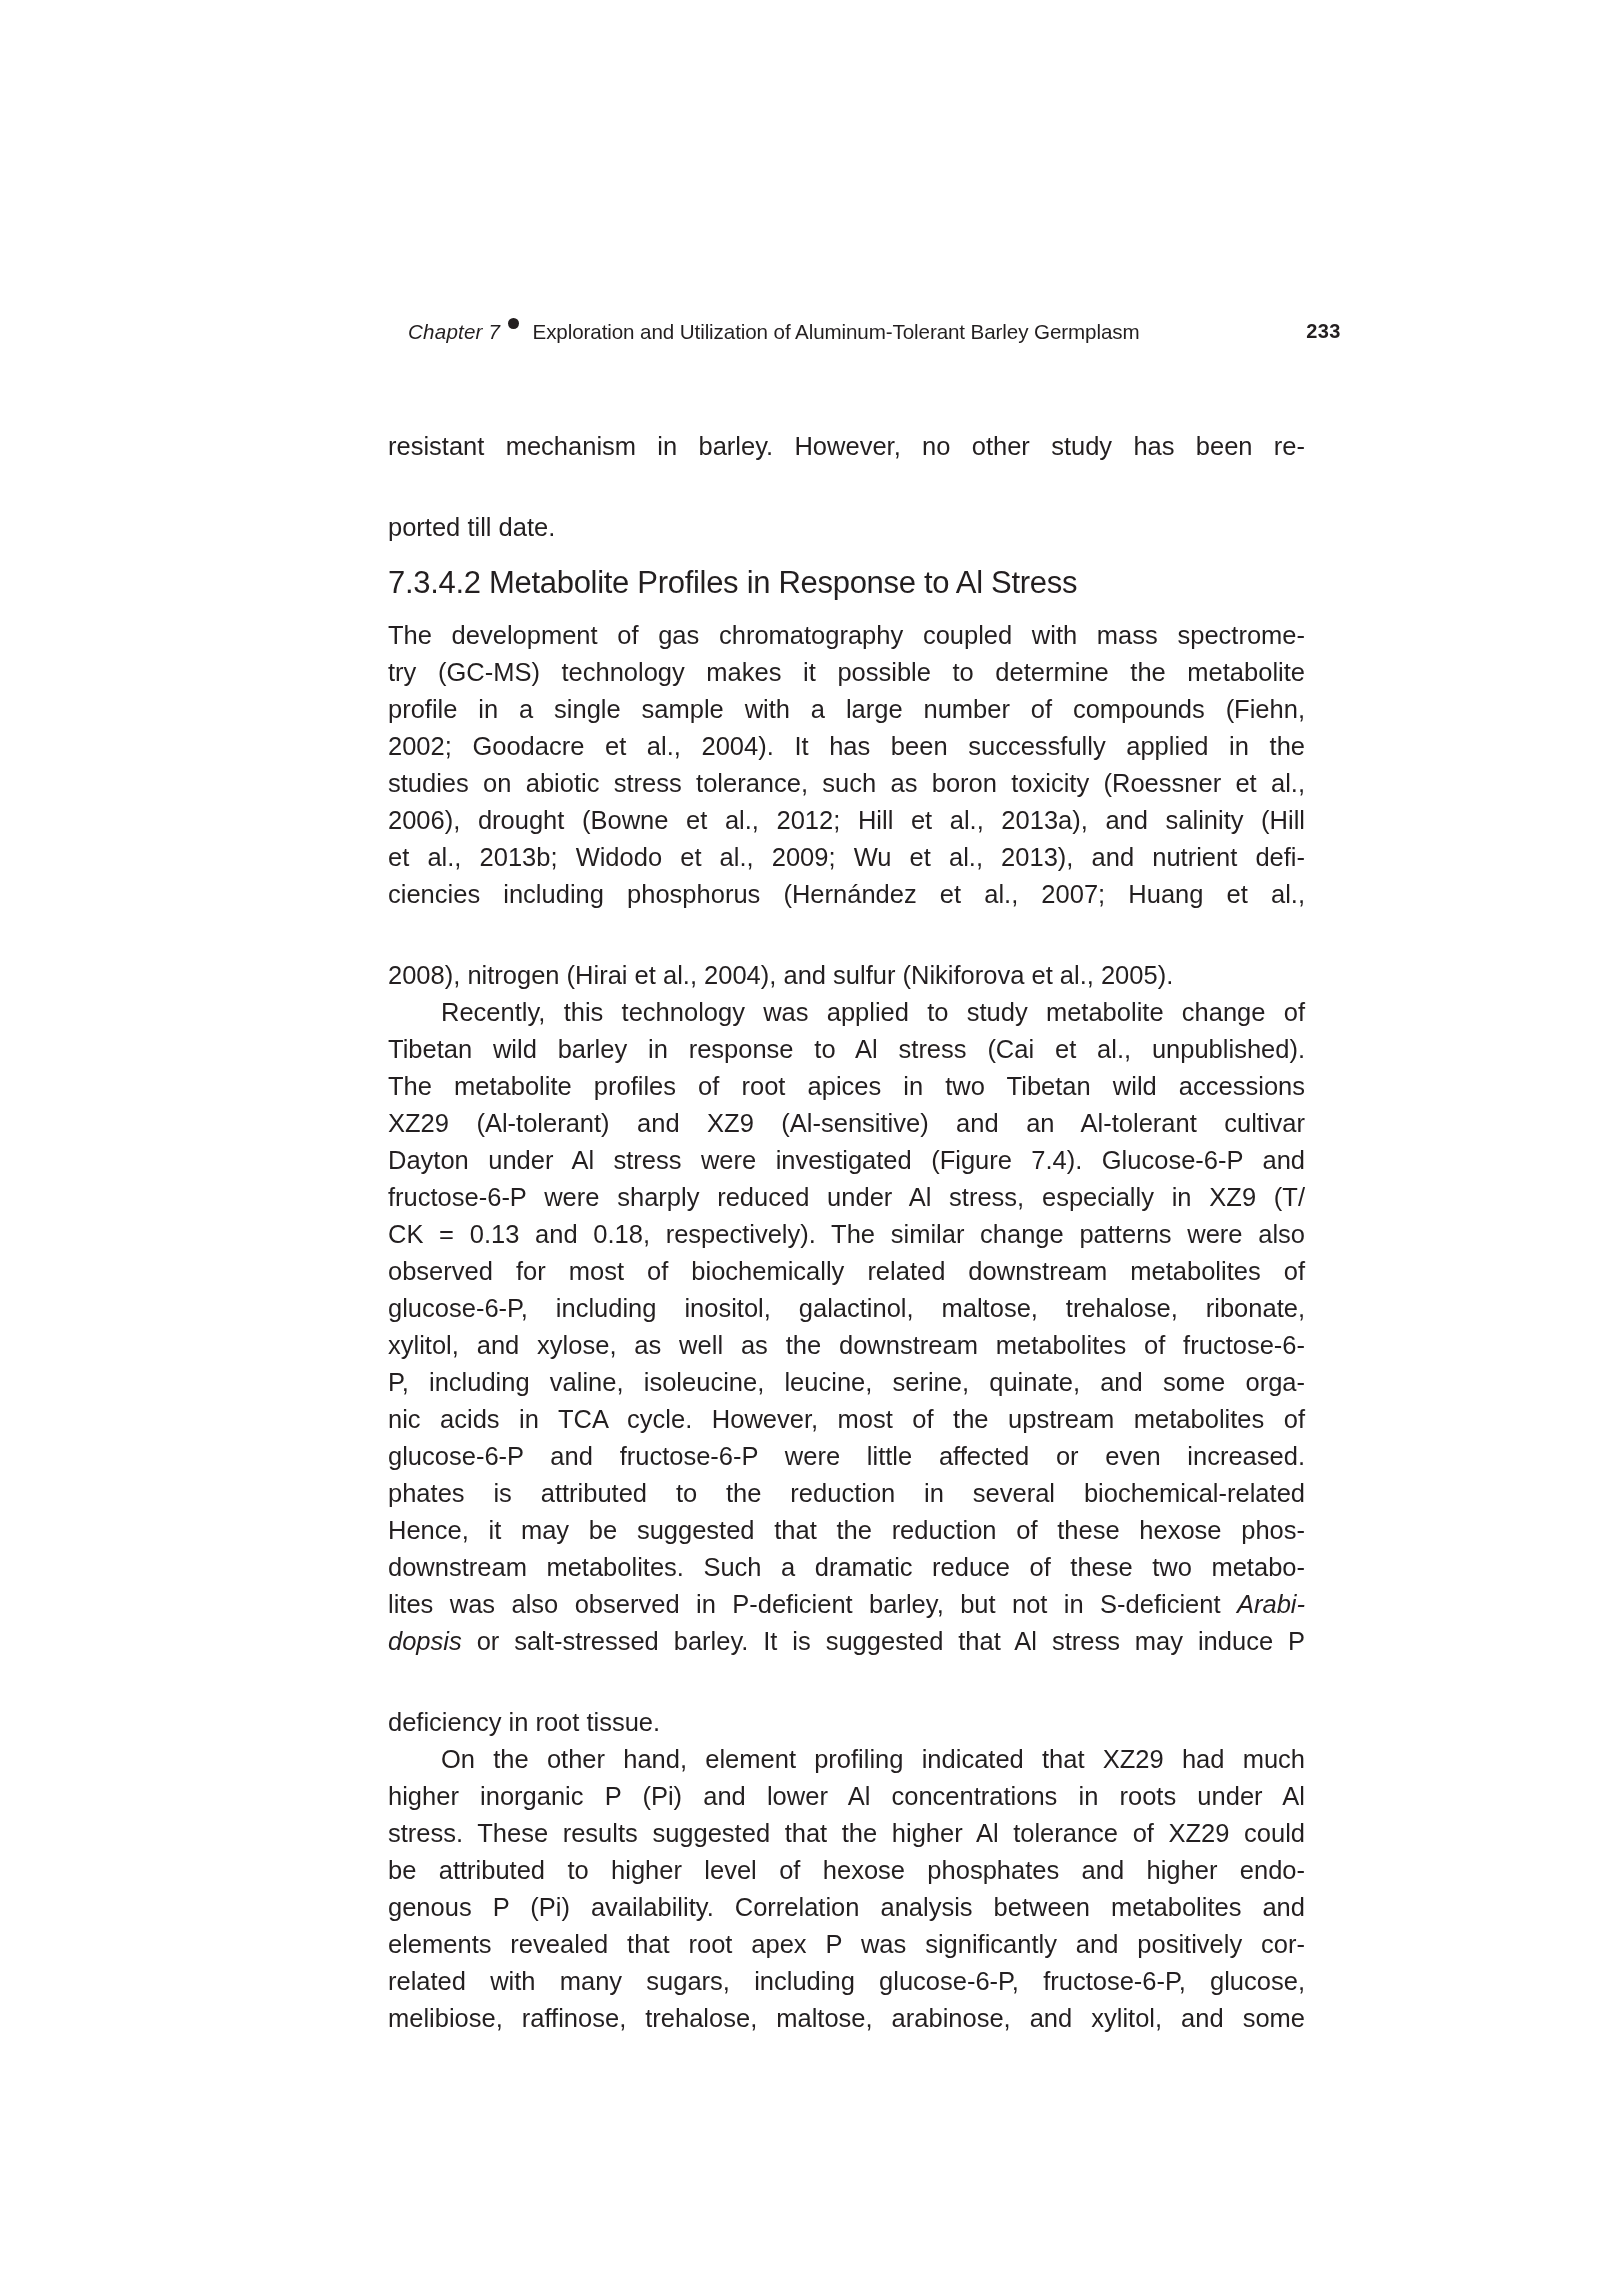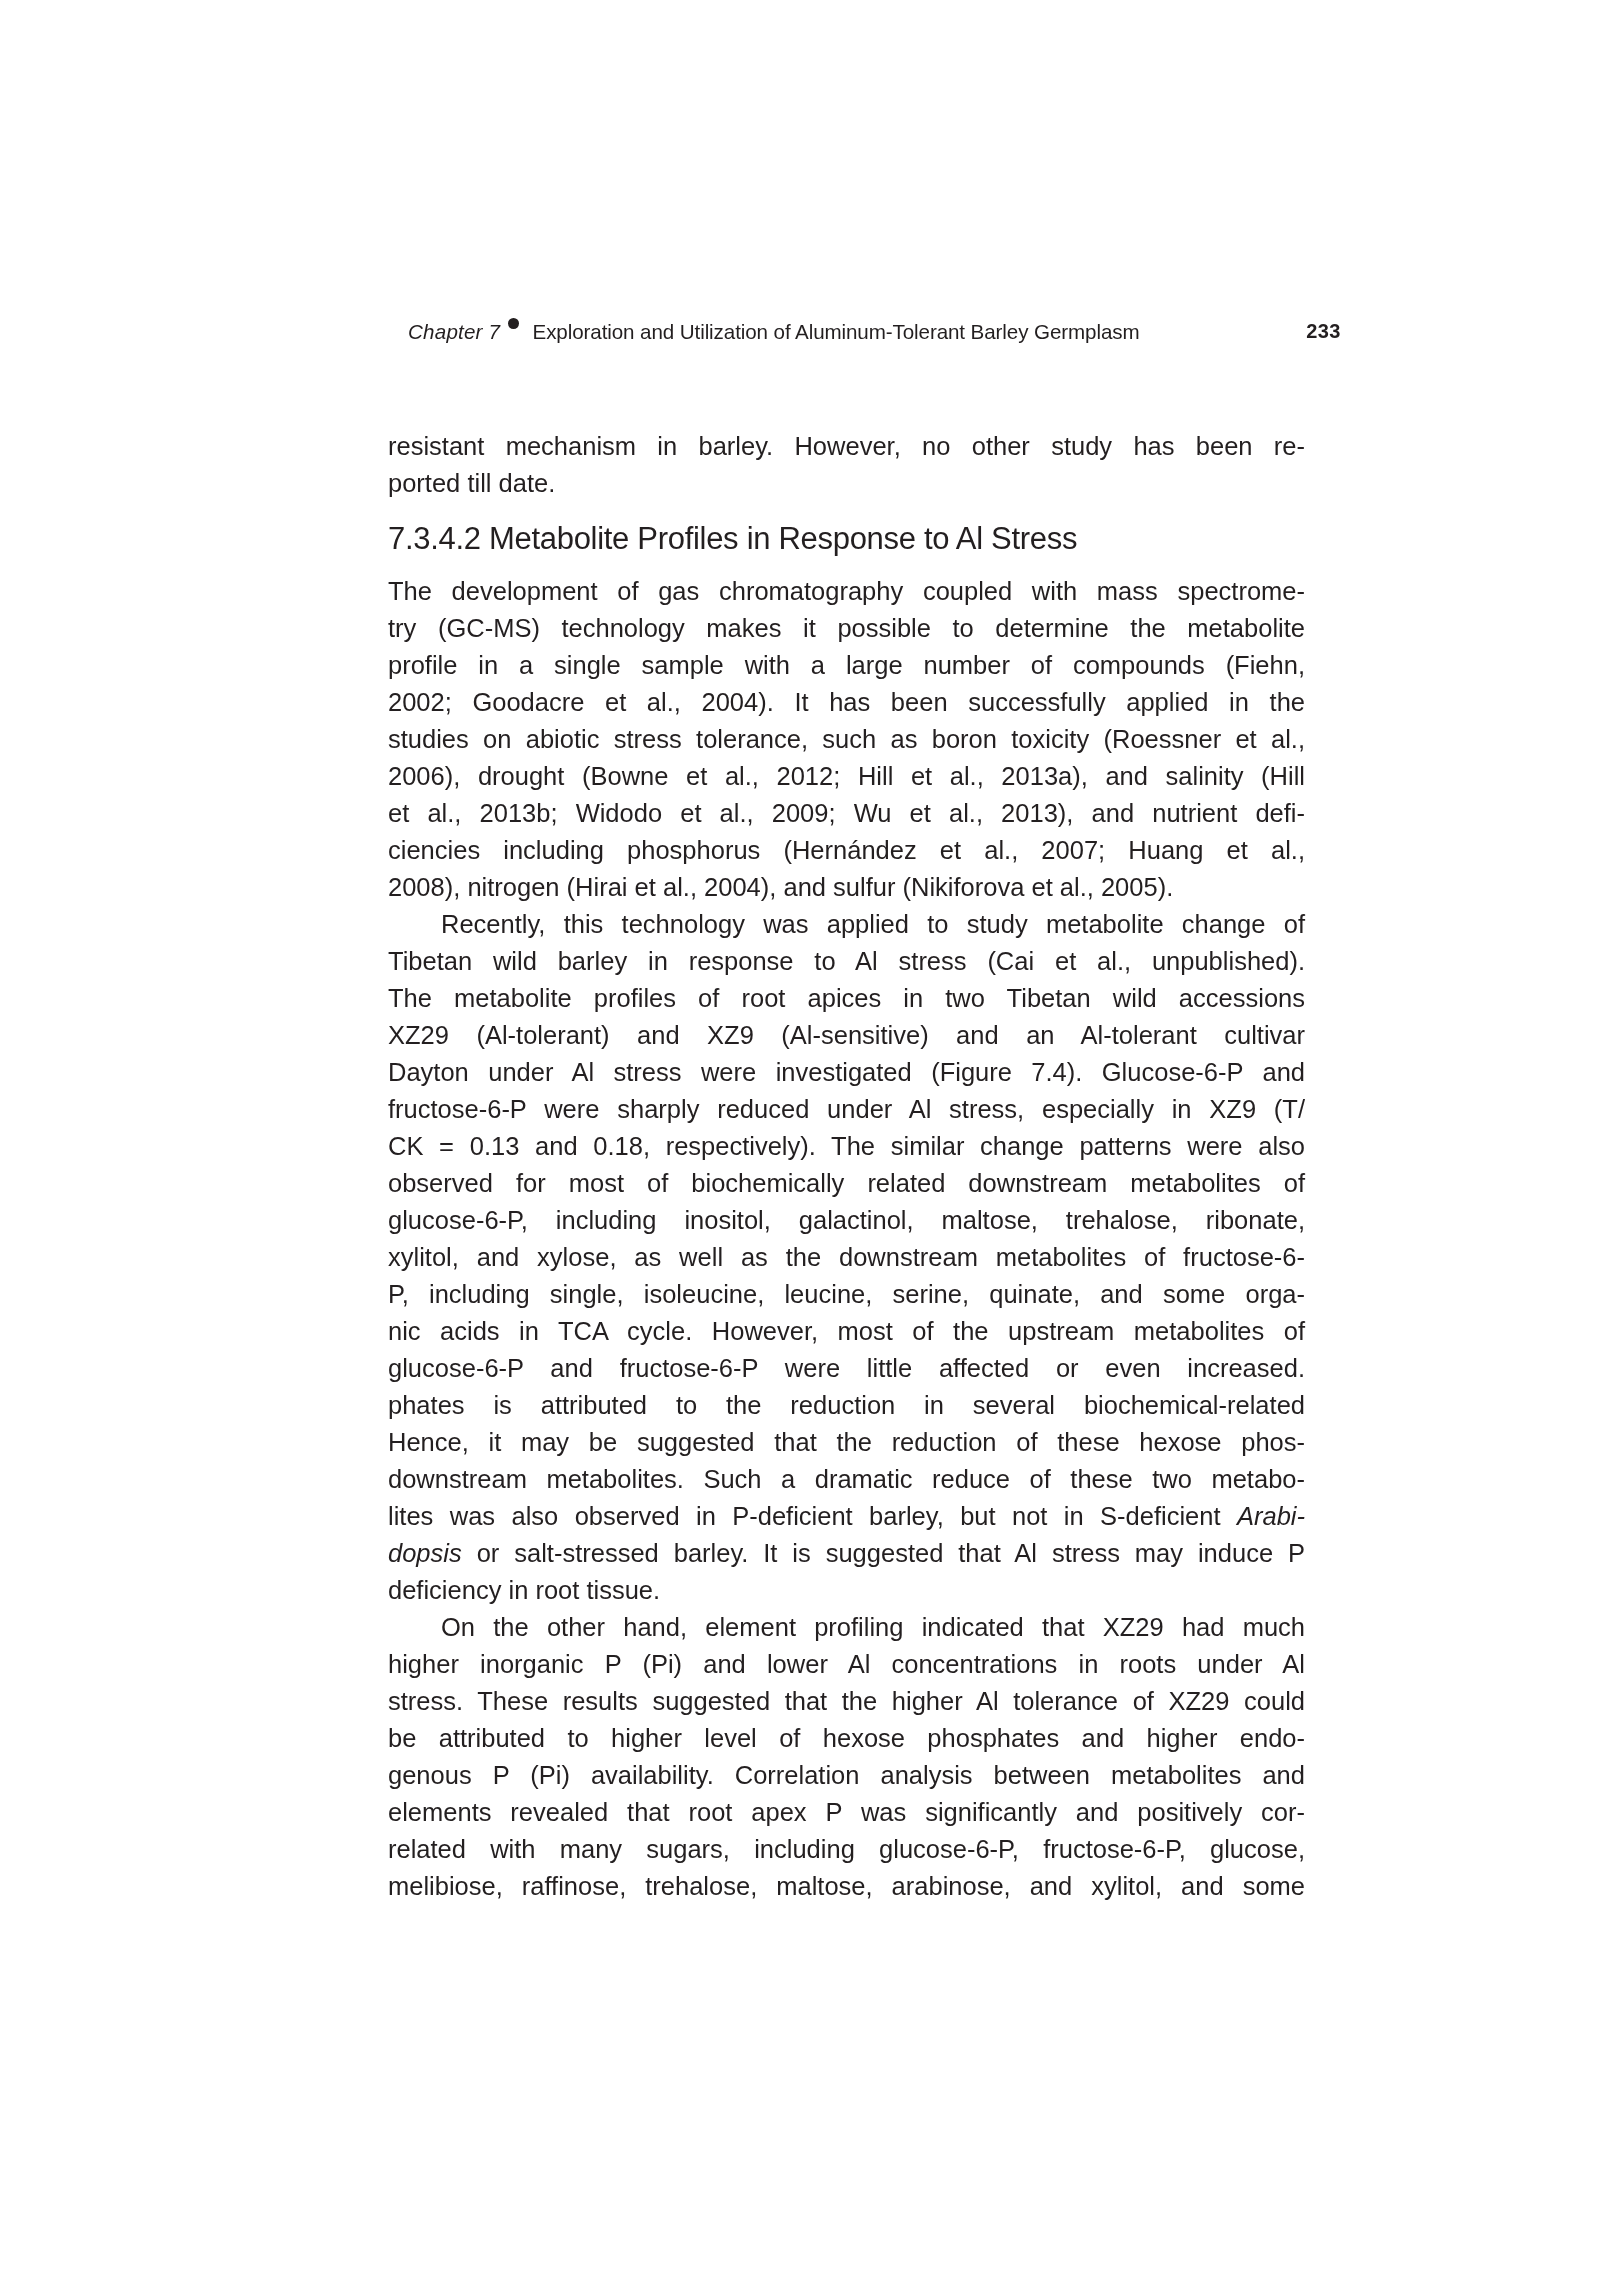--- a/index.html
+++ b/index.html
@@ -69,20 +69,21 @@
   .line {
     display: block;
     text-align: justify;
     text-align-last: justify;
     white-space: nowrap;
     height: 37px;
     overflow: visible;
   }
   .line.last {
     text-align-last: left;
+    margin-top: 44px;
   }
   .line.first-indent {
     padding-left: 53px;
   }
   .section-heading {
     font-size: 31px;
     line-height: 37px;
     margin: 17.6px 0 16.7px 0;
     letter-spacing: -0.3px;
     white-space: nowrap;
@@ -126,21 +127,21 @@
       <span class="line first-indent">Recently, this technology was applied to study metabolite change of</span>
       <span class="line">Tibetan wild barley in response to Al stress (Cai et al., unpublished).</span>
       <span class="line">The metabolite profiles of root apices in two Tibetan wild accessions</span>
       <span class="line">XZ29 (Al-tolerant) and XZ9 (Al-sensitive) and an Al-tolerant cultivar</span>
       <span class="line">Dayton under Al stress were investigated (Figure 7.4). Glucose-6-P and</span>
       <span class="line">fructose-6-P were sharply reduced under Al stress, especially in XZ9 (T/</span>
       <span class="line">CK = 0.13 and 0.18, respectively). The similar change patterns were also</span>
       <span class="line">observed for most of biochemically related downstream metabolites of</span>
       <span class="line">glucose-6-P, including inositol, galactinol, maltose, trehalose, ribonate,</span>
       <span class="line">xylitol, and xylose, as well as the downstream metabolites of fructose-6-</span>
-      <span class="line">P, including single, isoleucine, leucine, serine, quinate, and some orga-</span>
+      <span class="line">P, including valine, isoleucine, leucine, serine, quinate, and some orga-</span>
       <span class="line">nic acids in TCA cycle. However, most of the upstream metabolites of</span>
       <span class="line">glucose-6-P and fructose-6-P were little affected or even increased.</span>
       <span class="line">phates is attributed to the reduction in several biochemical-related</span>
       <span class="line">Hence, it may be suggested that the reduction of these hexose phos-</span>
       <span class="line">downstream metabolites. Such a dramatic reduce of these two metabo-</span>
       <span class="line"><span>lites was also observed in P-deficient barley, but not in S-deficient </span><em>Arabi-</em></span>
       <span class="line"><em>dopsis</em> <span>or salt-stressed barley. It is suggested that Al stress may induce P</span></span>
       <span class="line last">deficiency in root tissue.</span>
     </div>
 

